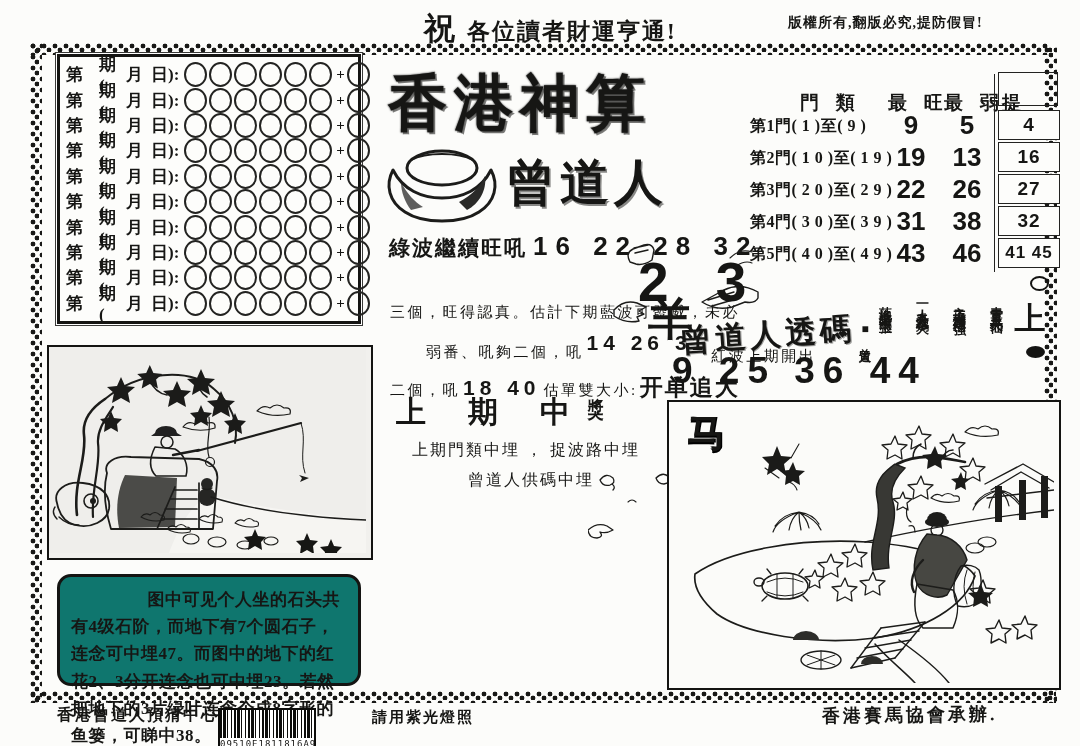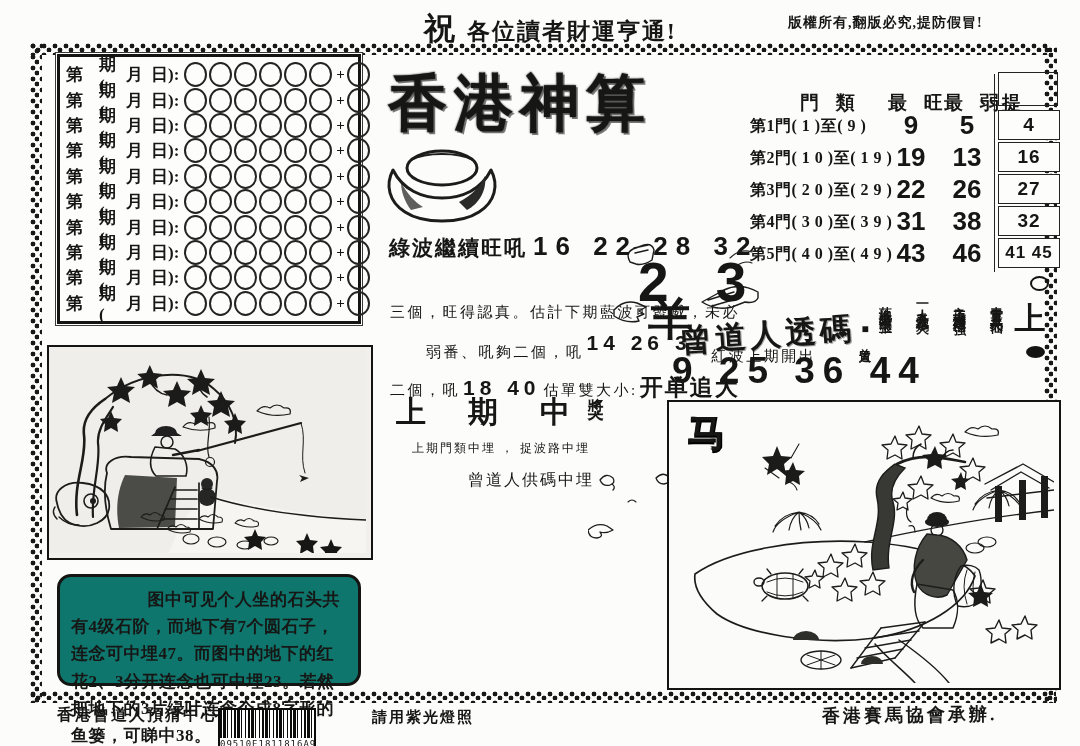--- a/index.html
+++ b/index.html
@@ -47,21 +47,21 @@
   .bodyline{font-size:15px;letter-spacing:2.5px;white-space:nowrap;}
   .l1{left:390px;top:270px;} .l2{left:390px;top:303px;} .l3{left:390px;top:338px;margin-left:36px;} .l4{left:390px;top:372px;}
   .bignum{font-family:"Liberation Sans","DejaVu Sans",sans-serif;font-weight:bold;font-size:21px;letter-spacing:5px;position:relative;top:-7px;margin:0 3px;}
   .bignum.inline{top:0;}
   .lowtext{position:relative;top:4px;}
   .chase{font-size:23px;font-weight:bold;letter-spacing:2px;margin-left:2px;}
 
   
   .prize-big{left:396px;top:392px;font-size:30px;font-weight:bold;letter-spacing:42px;white-space:nowrap;}
   .prize-big .suffix{font-size:19px;letter-spacing:0;position:relative;top:-6px;left:-26px;display:inline-block;transform:scale(.85,1.15);}
-  .prize-l1{left:412px;top:440px;font-size:12px;letter-spacing:2px;}
+  .prize-l1{left:412px;top:440px;font-size:16px;letter-spacing:2px;}
   .prize-l2{left:468px;top:470px;font-size:16px;letter-spacing:2px;}
 
   
   .stats{left:748px;top:78px;width:302px;height:192px;}
   .stats .hdr{position:absolute;top:0;font-size:19px;font-weight:bold;letter-spacing:6px;margin-top:12px;}
   .stats .col-sep{position:absolute;left:246px;top:-4px;height:198px;border-left:1.5px solid #232321;}
   .stats .give-hdr-box{position:absolute;left:250px;top:-6px;width:58px;height:32px;border:1.5px solid #232321;border-style:solid;}
   .s-row-label{position:absolute;left:2px;font-size:16px;font-weight:bold;letter-spacing:.5px;white-space:nowrap;}
   .s-num{position:absolute;width:46px;text-align:center;font-family:"Liberation Sans","DejaVu Sans",sans-serif;font-weight:bold;font-size:26px;}
   .give-box{position:absolute;left:250px;width:60px;height:28px;border:1.5px solid #232321;display:flex;align-items:center;justify-content:center;
@@ -265,20 +265,21 @@
   </div>
 
   <div class="abs main-title">香港神算</div>
   <svg class="abs ingot" width="122" height="97" viewBox="0 0 122 97">
     <path class="ln" stroke-width="3" d="M12,32 C4,47 8,64 24,74 C42,86 80,86 98,74 C114,64 118,47 110,32 C100,52 81,60 61,60 C41,60 22,52 12,32 z" fill="#fdfdfb"></path>
     <ellipse class="ln" stroke-width="3" cx="61" cy="30" rx="35" ry="17" fill="#fdfdfb"></ellipse>
     <path class="ln" stroke-width="2" d="M30,22 C45,14 77,14 92,22"></path>
     <path d="M78,64 C90,58 100,48 104,38 C106,52 98,66 86,72 z" fill="#2a2a28"></path>
     <path d="M30,72 C24,64 20,54 20,44 C26,56 34,64 42,69 z" fill="#2a2a28" opacity=".75"></path>
   </svg>
+  <div class="abs author">曾道人</div>
 
   <div class="abs headline">
     <span>綠波繼續旺吼</span><span class="nums">16 22 28 32</span>
   </div>
   <div class="abs bodyline l2">三個，旺得認真。估計下期藍波可發威，未必</div>
   <div class="abs bodyline l3">
     <span>弱番、吼夠二個，吼</span><span class="bignum">14 26 31</span><span class="lowtext">紅波上期開出</span>
   </div>
   <div class="abs bodyline l4">
     <span>二個，吼</span><span class="bignum inline">18 40</span><span>估單雙大小:</span><span class="chase">开单追大</span>

